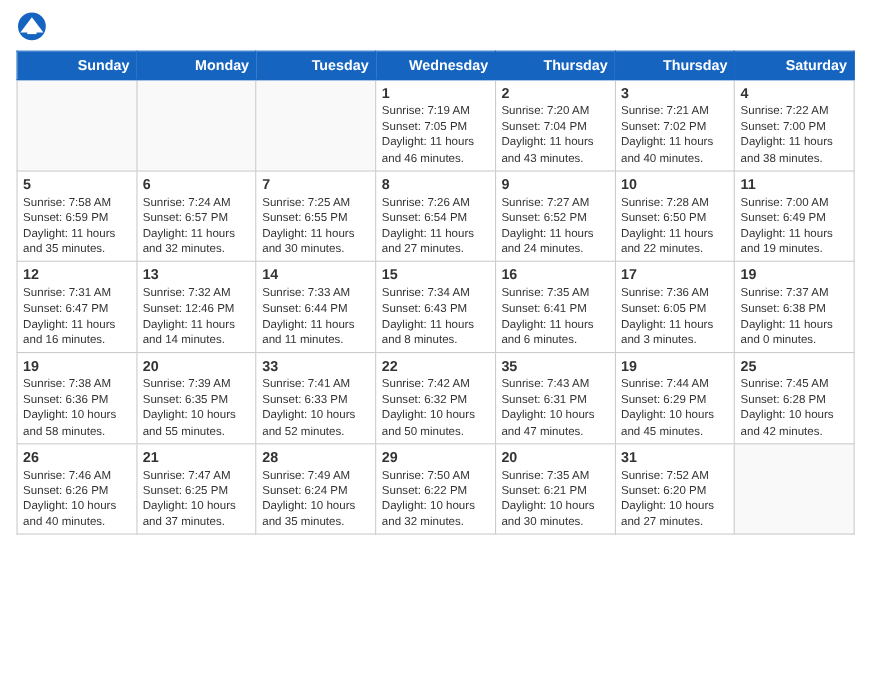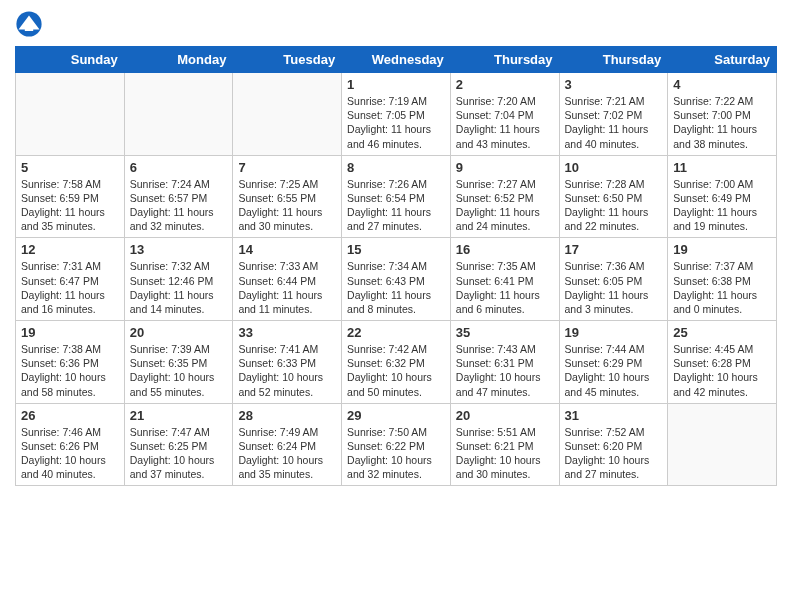--- a/index.html
+++ b/index.html
@@ -296,21 +296,21 @@
           </td>
           <td>
             <div class="day-number">19</div>
             <div class="day-info">Sunrise: 7:44 AM
 Sunset: 6:29 PM
 Daylight: 10 hours
 and 45 minutes.</div>
           </td>
           <td>
             <div class="day-number">25</div>
-            <div class="day-info">Sunrise: 4:45 AM
+            <div class="day-info">Sunrise: 7:45 AM
 Sunset: 6:28 PM
 Daylight: 10 hours
 and 42 minutes.</div>
           </td>
         </tr>
         <tr>
           <td>
             <div class="day-number">26</div>
             <div class="day-info">Sunrise: 7:46 AM
 Sunset: 6:26 PM
@@ -333,21 +333,21 @@
           </td>
           <td>
             <div class="day-number">29</div>
             <div class="day-info">Sunrise: 7:50 AM
 Sunset: 6:22 PM
 Daylight: 10 hours
 and 32 minutes.</div>
           </td>
           <td>
             <div class="day-number">20</div>
-            <div class="day-info">Sunrise: 5:51 AM
+            <div class="day-info">Sunrise: 7:35 AM
 Sunset: 6:21 PM
 Daylight: 10 hours
 and 30 minutes.</div>
           </td>
           <td>
             <div class="day-number">31</div>
             <div class="day-info">Sunrise: 7:52 AM
 Sunset: 6:20 PM
 Daylight: 10 hours
 and 27 minutes.</div>

